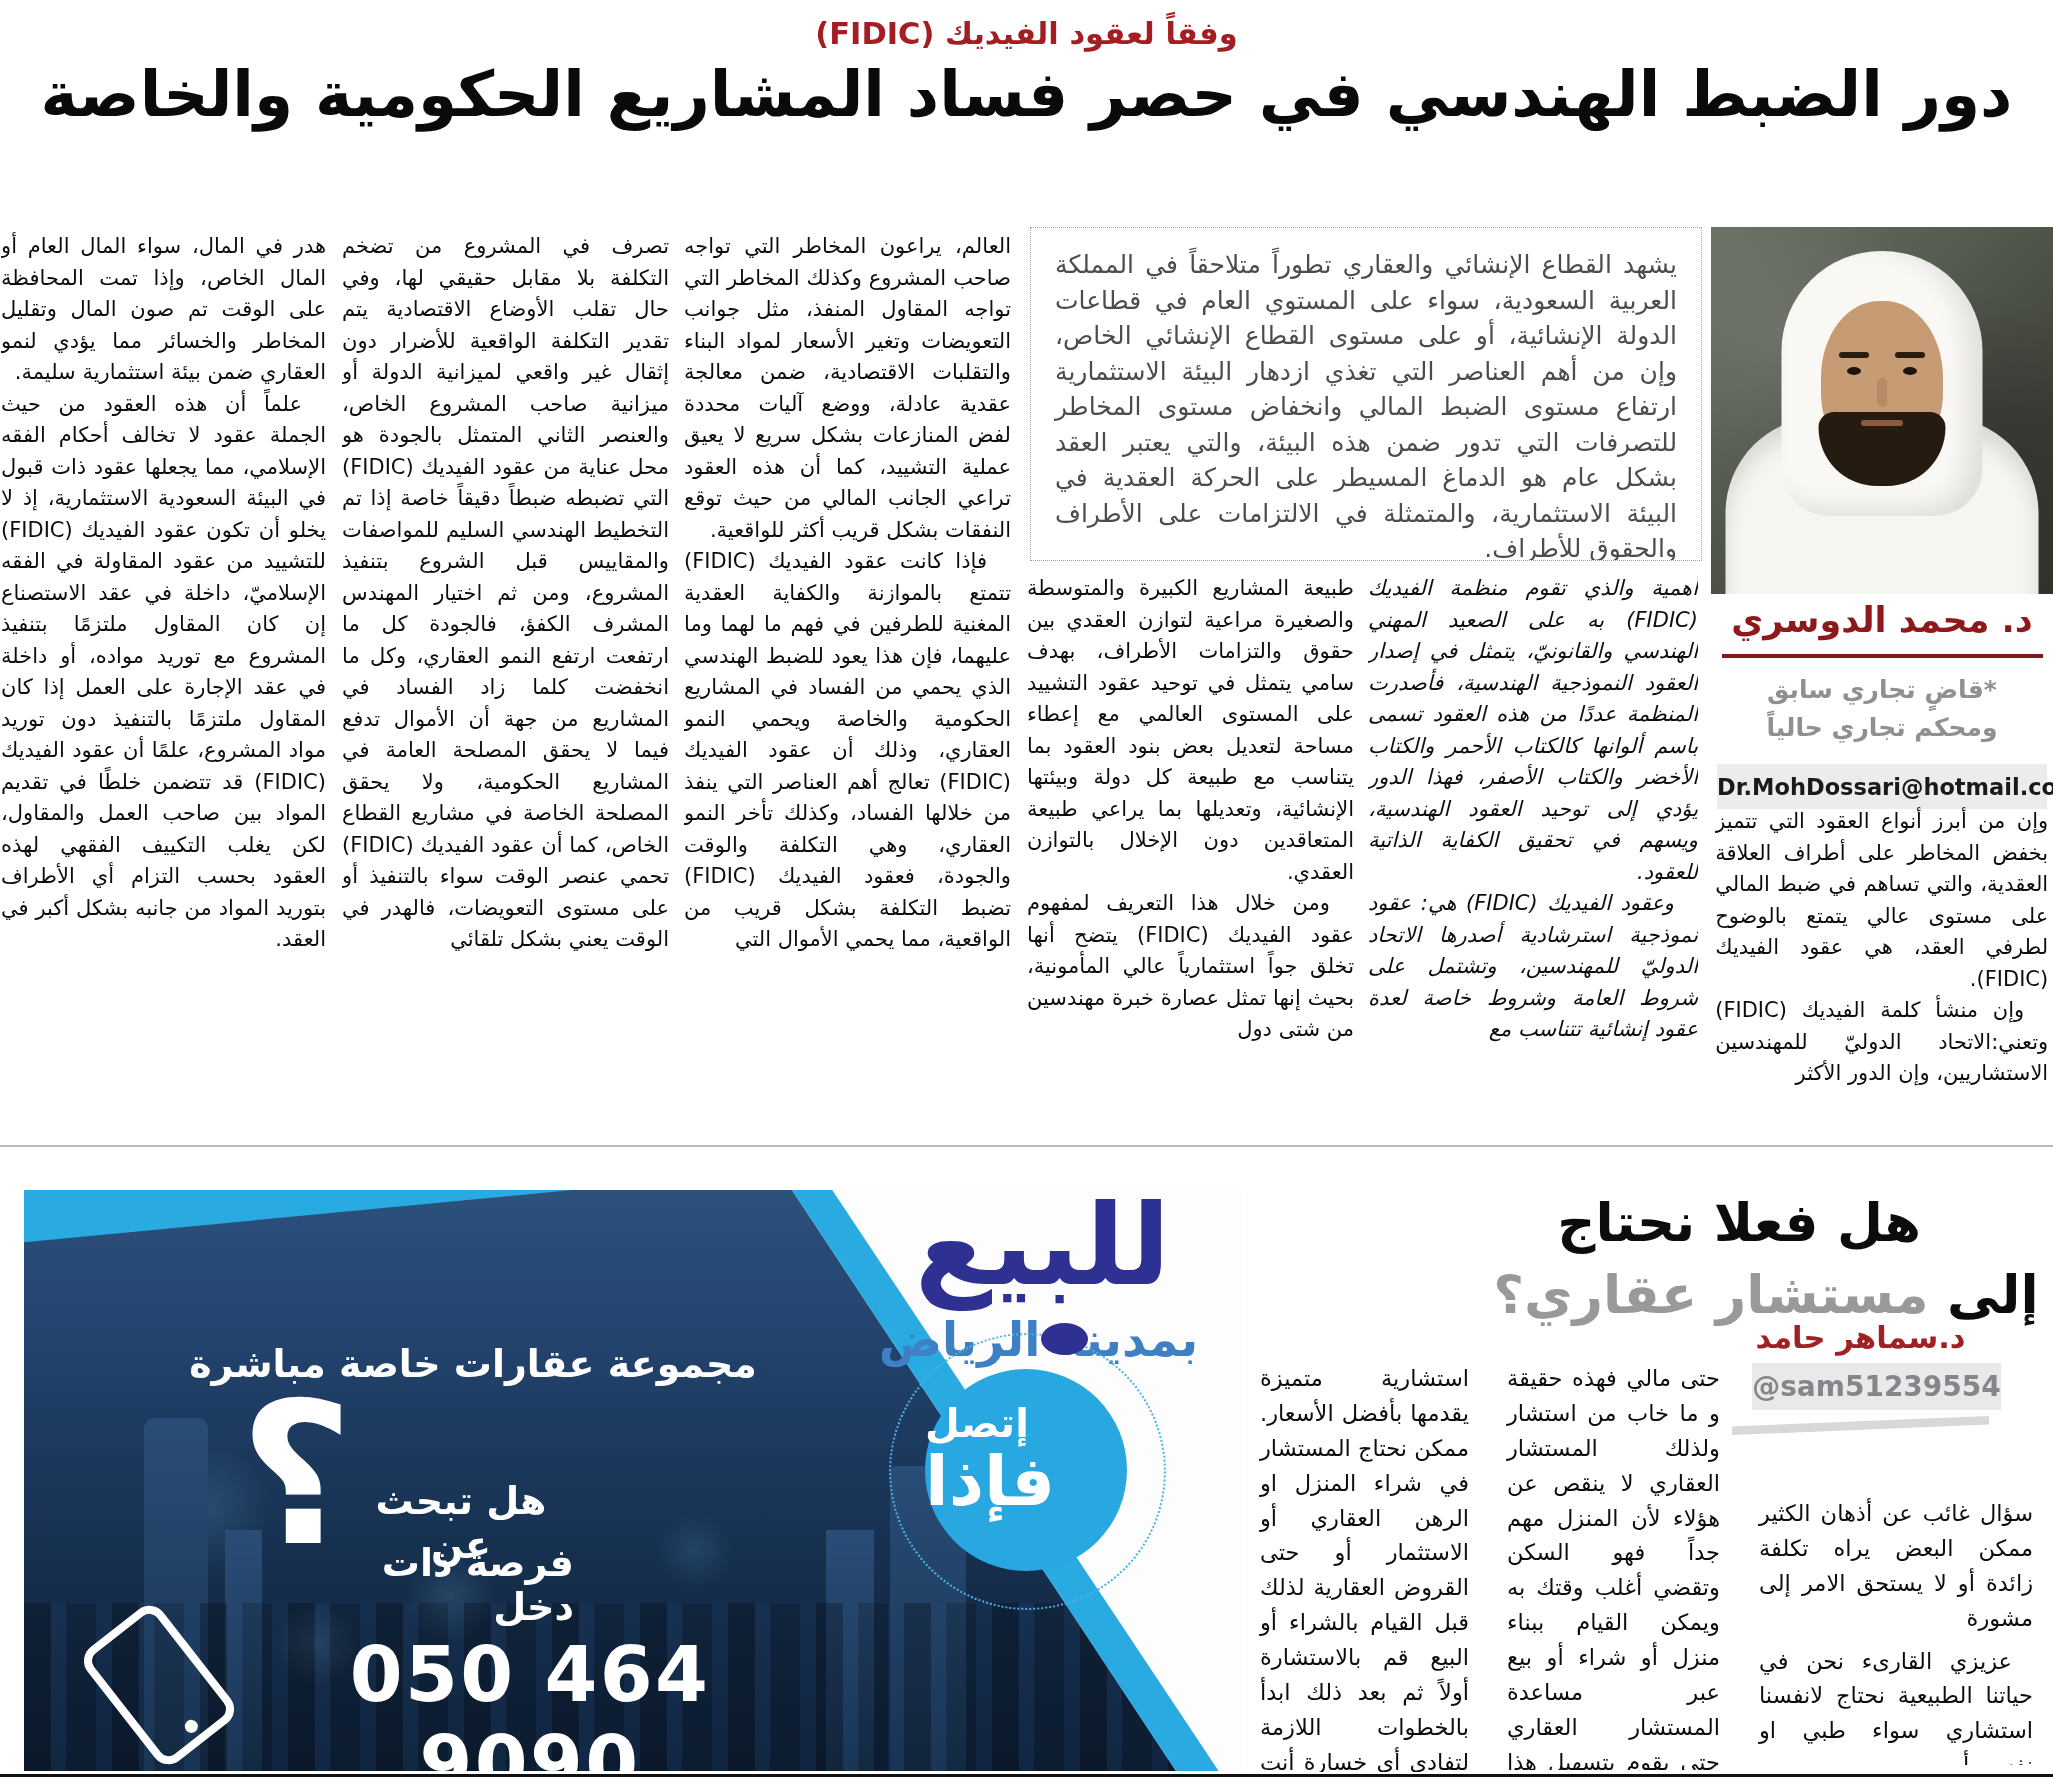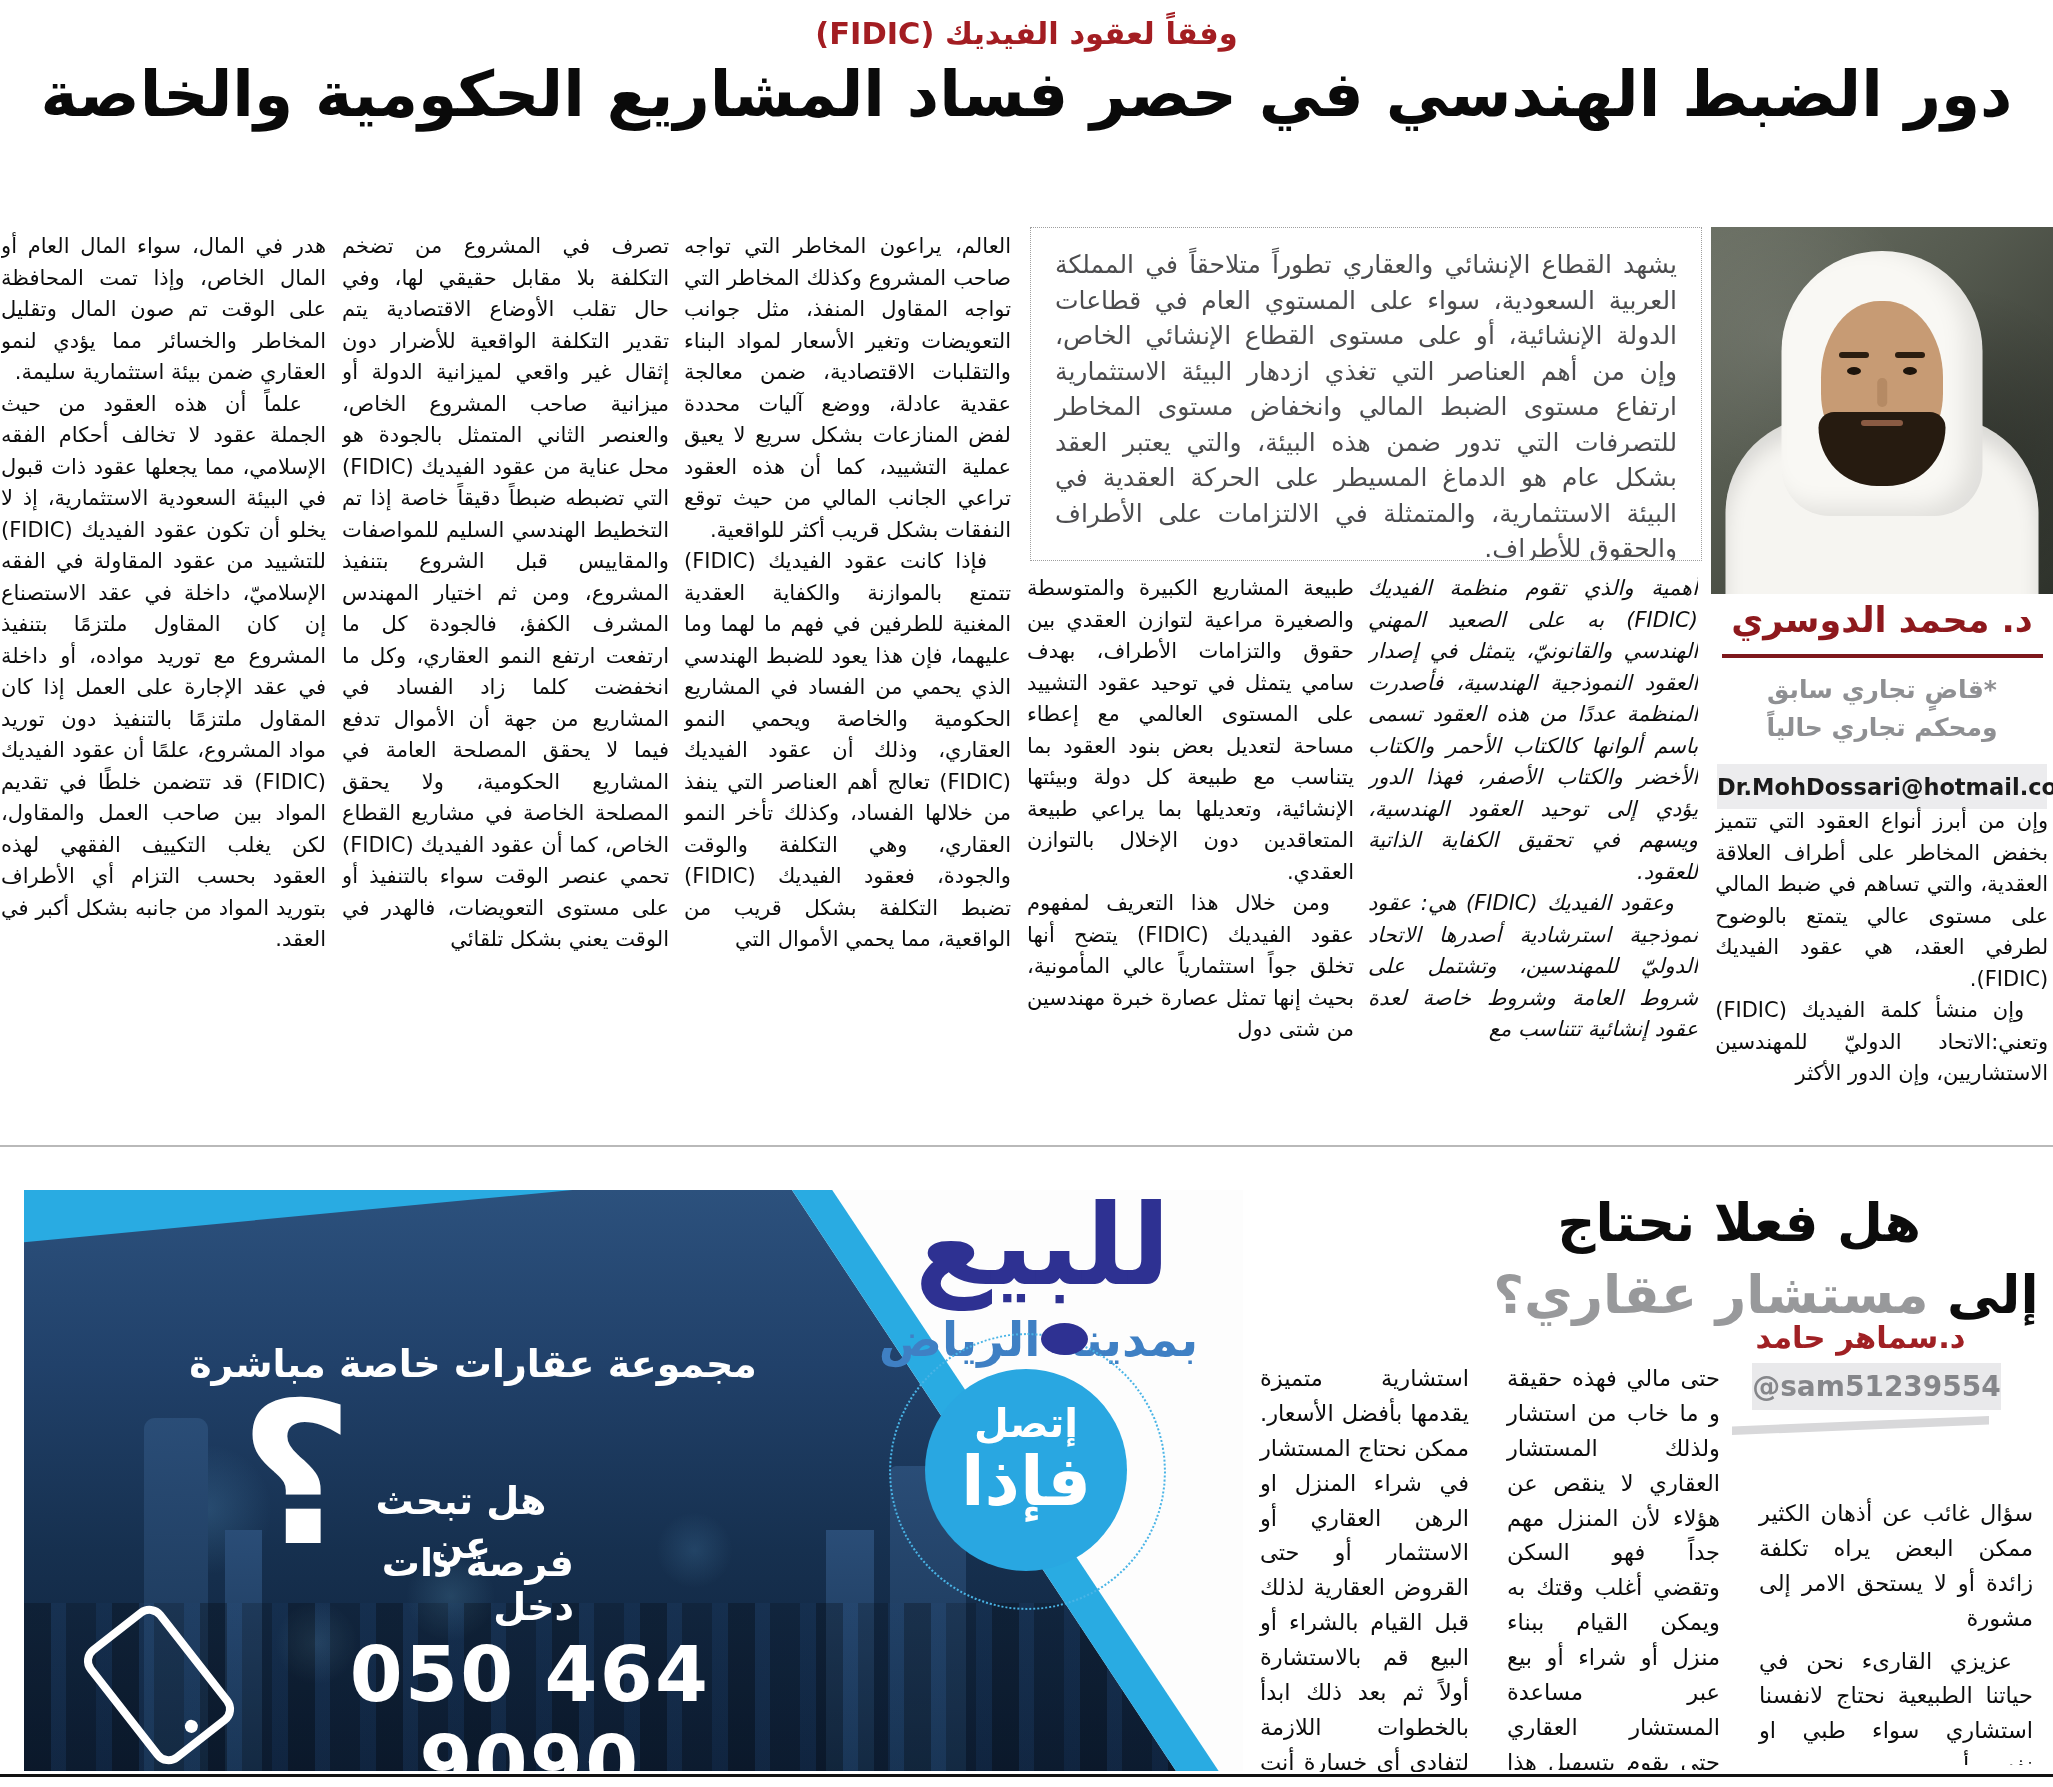--- a/index.html
+++ b/index.html
@@ -81,21 +81,21 @@
       border-radius:17.6px;transform:rotate(-38deg);background:transparent;}
   .phone-icon:after{content:"";position:absolute;left:50%;transform:translateX(-50%);bottom:4.8px;
       width:13px;height:13px;background:#fff;border-radius:50%;}
   .sale-title{position:absolute;left:846px;top:-9.6px;width:345px;text-align:center;
       font-size:112px;font-weight:800;color:#2e3192;}
   .sale-city{position:absolute;left:834px;top:122px;width:361px;text-align:center;
       font-size:47px;font-weight:800;color:#3f80c4;}
   .call-ring{position:absolute;left:865px;top:143px;width:273px;height:273px;border:2.4px dotted #49b4e6;border-radius:50%;}
   .call-dot{position:absolute;left:1017px;top:133px;width:47px;height:32px;background:#2e3192;border-radius:50%;}
   .call-circle{position:absolute;left:901px;top:179px;width:202px;height:202px;border-radius:50%;
-      background:#29a7e1;text-align:center;color:#fff;}
+      background:#29a7e1;text-align:left;color:#fff;}
   .call-circle .l1{margin-top:30.5px;font-size:40px;font-weight:bold;}
   .call-circle .l2{margin-top:1.6px;font-size:69px;font-weight:800;line-height:1;}
   
   .sec{left:1255px;top:1190px;width:798px;height:582px;overflow:hidden;}
   .sec-h1{position:absolute;right:132px;top:1.6px;font-size:53px;font-weight:800;color:#0c0c0c;white-space:nowrap;}
   .sec-h2{position:absolute;right:14.4px;top:74px;font-size:53px;font-weight:800;white-space:nowrap;}
   .sec-h2 .black{color:#0c0c0c;} .sec-h2 .gray{color:#98999b;}
   .sec-author{position:absolute;right:68px;top:130px;width:249px;text-align:center;
       font-size:30.5px;font-weight:800;color:#a02024;}
   .sec-handle{position:absolute;right:52px;top:173px;width:249px;background:#e9e9eb;padding:7.2px 0;

